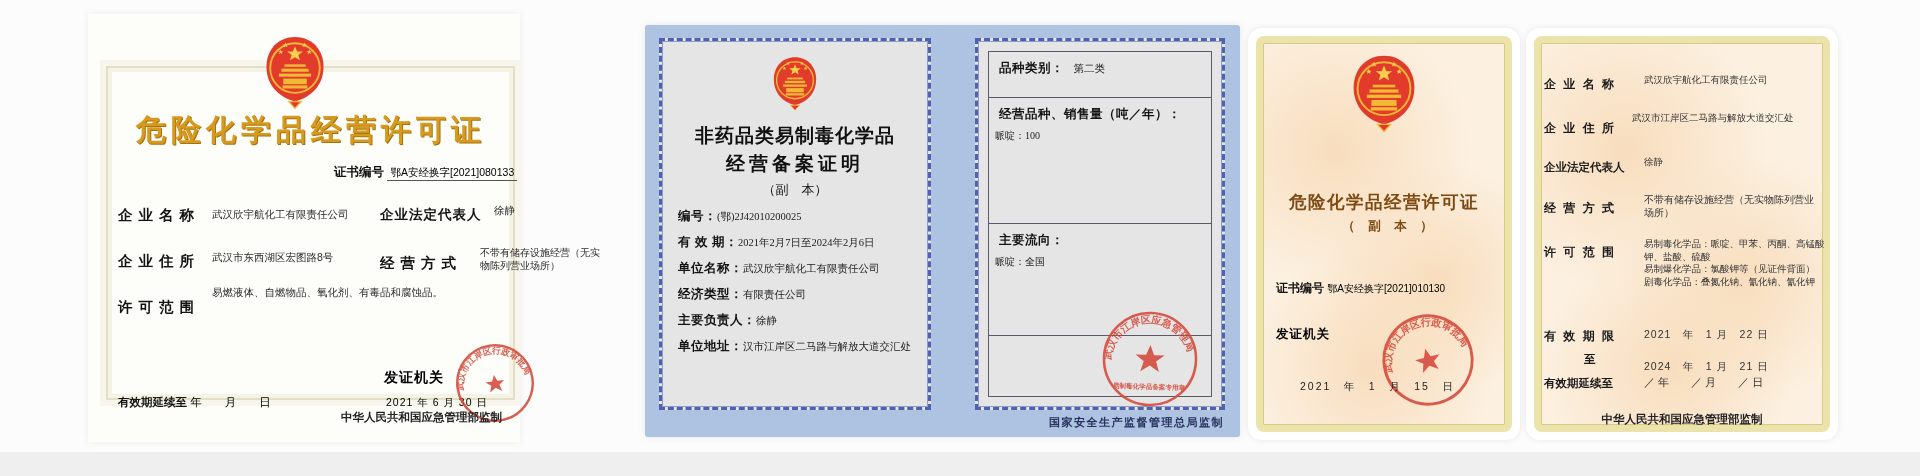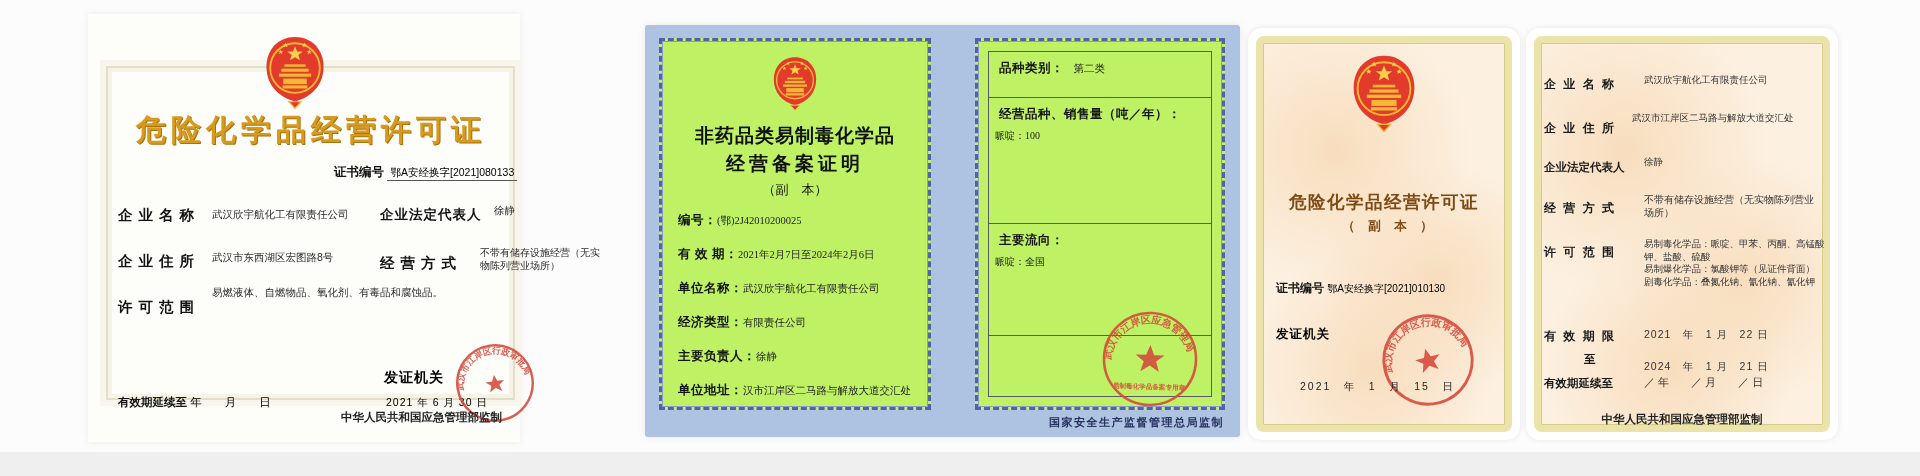--- a/index.html
+++ b/index.html
@@ -27,32 +27,32 @@
   .cert1 .issuer { position:absolute; left:296px; top:355px; font-size:14px; font-weight:bold; letter-spacing:1px; }
   .cert1 .ext { position:absolute; left:30px; top:381px; font-size:11.5px; }
   .cert1 .issue-date { position:absolute; left:298px; top:382px; font-size:10.5px; letter-spacing:1px; }
   .cert1 .supervisor { position:absolute; right:18px; top:396px; font-size:11.5px; font-weight:bold; color:#222; }
   .seal { position:absolute; color:#d5483a; opacity:.88; }
   .sealA { left:366px; top:328px; width:82px; height:82px; transform:rotate(-8deg); }
 
   
   .cert2 { position:absolute; left:645px; top:25px; width:595px; height:412px;
            background:#aec2e1; border-radius:3px; box-shadow:0 0 8px rgba(0,0,0,.08); }
-  .page { position:absolute; top:13px; height:372px; background:#bef264;
+  .page { position:absolute; top:13px; height:372px; background:#e5e5e5;
           border:3px dashed #5062ac; box-shadow: inset 0 0 0 1px #8d9cce; }
   .pageL { left:14px; width:272px; }
   .pageR { left:330px; width:250px; }
   .cert2 .emblem { position:absolute; left:110px; top:12px; width:46px; height:62px; }
   .cert2 .t1 { position:absolute; left:0; top:82px; width:100%; text-align:center;
           font-family:"Liberation Serif", serif; font-weight:bold; font-size:19px; letter-spacing:1px; color:#111; }
   .cert2 .t2 { position:absolute; left:0; top:110px; width:100%; text-align:center;
           font-family:"Liberation Serif", serif; font-weight:bold; font-size:19px; letter-spacing:4px; color:#111; }
   .cert2 .t3 { position:absolute; left:0; top:140px; width:100%; text-align:center; font-size:13px; color:#111; }
   .cert2 .fields { position:absolute; left:16px; right:10px; top:168px; }
-  .cert2 .frow { margin-bottom:11px; font-size:12.5px; color:#141414; line-height:22px; }
+  .cert2 .frow { margin-bottom:11px; font-size:12.5px; color:#141414; line-height:15px; }
   .cert2 .frow .lbl { font-weight:bold; letter-spacing:0.5px; }
   .cert2 .frow .val { font-family:"Liberation Serif", serif; font-size:10.5px; color:#222; }
   .cert2 .box { position:absolute; left:10px; top:10px; right:10px; bottom:10px;
           border:1px solid #5a5a66; display:flex; flex-direction:column; }
   .cert2 .brow { border-bottom:1px solid #5a5a66; padding:8px 0 0 10px; font-size:12.5px; color:#141414; }
   .cert2 .brow .lbl { letter-spacing:0.5px; }
   .cert2 .brow .val { font-family:"Liberation Serif", serif; font-size:10px; color:#222; display:block; margin:6px 0 0 -4px; }
   .cert2 .brow1 { height:46px; }
   .cert2 .brow2 { height:126px; }
   .cert2 .brow3 { height:112px; }

